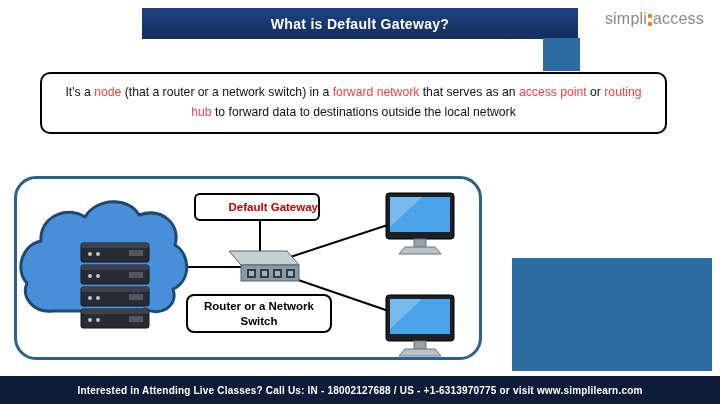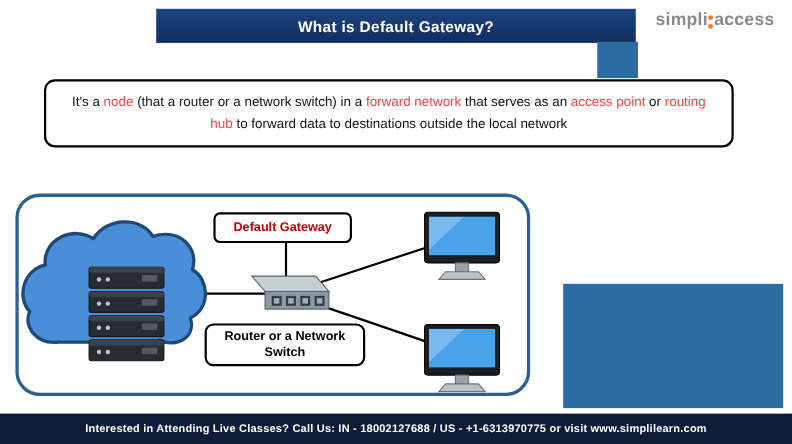--- a/index.html
+++ b/index.html
@@ -5,40 +5,40 @@
   html,body{margin:0;padding:0;}
   body{width:720px;height:404px;font-family:"Liberation Sans",sans-serif;background:#ffffff;overflow:hidden;}
   .page{position:relative;width:720px;height:404px;background:#ffffff;}
 
   
   .header-banner{position:absolute;left:142px;top:8px;width:436px;height:31px;
     background:linear-gradient(#1d4480,#122e5e);color:#ffffff;display:flex;align-items:center;justify-content:center;}
   .header-banner span{font-size:14px;font-weight:bold;letter-spacing:.3px;}
 
   
-  .logo{position:absolute;right:16px;top:10px;font-size:16px;font-weight:bold;color:#8a8a8a;letter-spacing:.2px;display:flex;align-items:center;}
+  .logo{position:absolute;right:16px;top:10px;font-size:16px;font-weight:normal;color:#8a8a8a;letter-spacing:.2px;display:flex;align-items:center;}
   .logo-mark{display:inline-block;width:4px;height:13px;margin:0 1px;position:relative;}
   .logo-mark::before,.logo-mark::after{content:"";position:absolute;left:0;width:4px;height:4px;background:#f47b20;border-radius:1px;}
   .logo-mark::before{top:1px}
   .logo-mark::after{bottom:0}
 
   
   .blue-bar-top{position:absolute;left:543px;top:38px;width:37px;height:33px;background:#2d6ba3;}
   .blue-rect-bottom{position:absolute;left:512px;top:258px;width:200px;height:113px;background:#2d6ba3;}
 
   
   .def-box{position:absolute;left:40px;top:72px;width:627px;height:62px;border:2px solid #000;border-radius:10px;
     box-sizing:border-box;display:flex;align-items:center;justify-content:center;padding:2px 22px;background:#fff;}
   .def-text{margin:0;text-align:center;font-size:12.2px;line-height:1.6;color:#111;}
   .red{color:#ef4444;font-weight:normal;}
 
   
   .diagram{position:absolute;left:14px;top:176px;width:468px;height:184px;border:3px solid #2d5f8f;border-radius:22px;background:#fff;box-sizing:border-box;}
   .diagram-svg{position:absolute;left:0;top:0;}
-  .label-box{position:absolute;background:#fff;border:2px solid #000;display:flex;align-items:center;justify-content:center;
+  .label-box{position:absolute;background:#fff;border:2px solid #000;display:flex;align-items:center;justify-content:flex-end;
     text-align:center;font-weight:bold;box-sizing:border-box;}
   .label-dg{left:177px;top:14px;width:126px;height:28px;border-radius:6px;color:#c00000;font-size:11.5px;}
   .label-rt{left:169px;top:115px;width:146px;height:39px;border-radius:8px;color:#000;font-size:11.5px;line-height:1.3;padding:0 10px;}
 
   
   .footer{position:absolute;left:0;top:376px;width:720px;height:28px;background:#0e1c3a;color:#fff;
     display:flex;align-items:center;justify-content:center;font-size:10px;font-weight:bold;letter-spacing:.2px;}
   .footer .site{font-weight:bold;margin-top:24px;}
 </style>
 </head>

